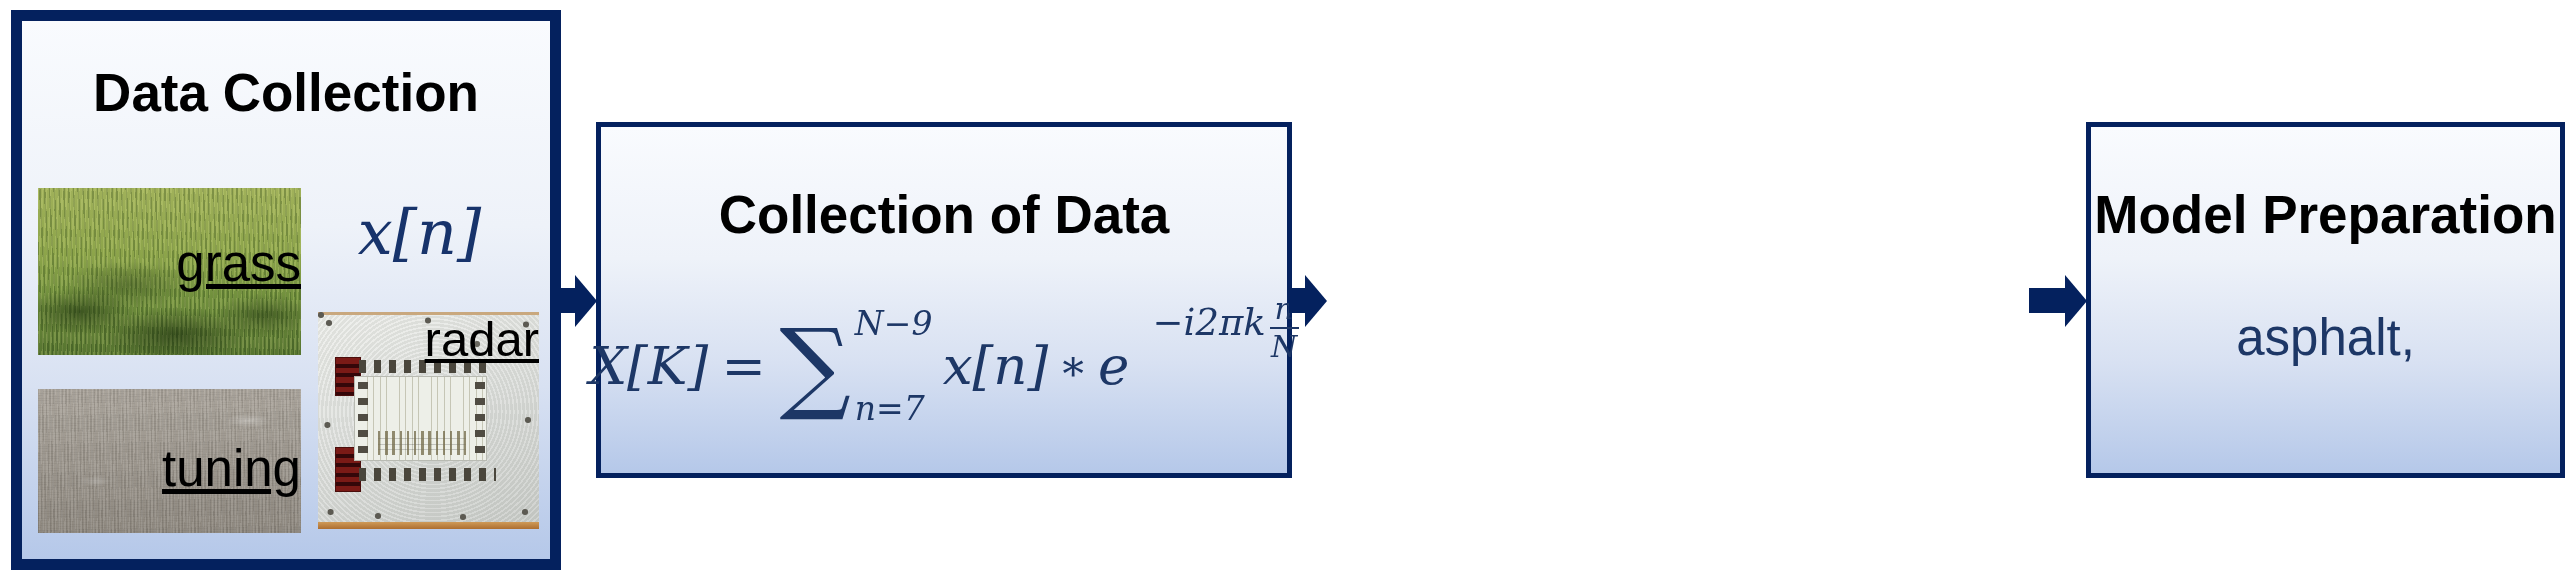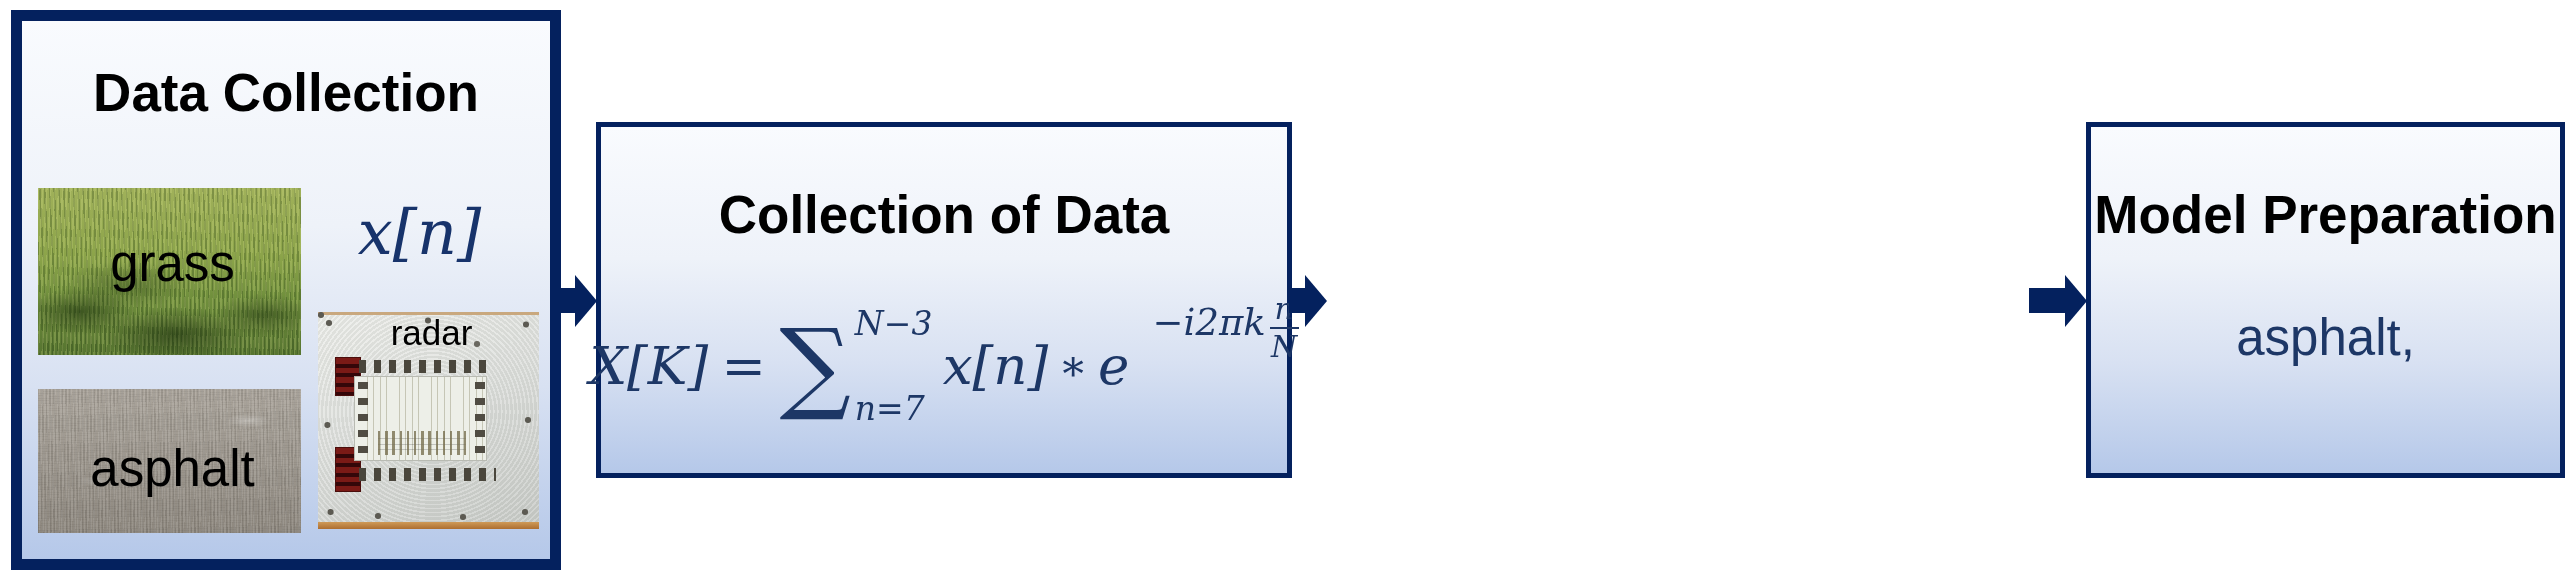--- a/index.html
+++ b/index.html
@@ -43,22 +43,22 @@
     border-top:26px solid transparent;border-bottom:26px solid transparent;
     border-left:22px solid #04215e;
   }
   #arrow1{left:558px;width:39px;}
   #arrow2{left:1289px;width:38px;}
   #arrow3{left:2029px;width:58px;}
 
   
   .photo{position:absolute;overflow:hidden;}
   .photo-label{
-    position:absolute;left:6px;right:0;text-align:center;
-    font-size:51px;line-height:1;color:#000;white-space:nowrap;
+    position:absolute;left:6px;right:0;text-align:right;
+    font-size:51px;line-height:1;color:#000;white-space:nowrap;text-decoration:underline;
   }
   #grass-photo{
     left:16px;top:167px;width:263px;height:167px;
     background:
       radial-gradient(76px 33px at 16% 74%, rgba(24,44,12,0.55), transparent 72%),
       radial-gradient(103px 38px at 52% 88%, rgba(20,38,10,0.52), transparent 72%),
       radial-gradient(68px 29px at 86% 76%, rgba(28,48,14,0.45), transparent 72%),
       radial-gradient(88px 33px at 34% 58%, rgba(38,60,20,0.38), transparent 72%),
       repeating-linear-gradient(93deg, rgba(218,228,142,0.22) 0 1.6px, transparent 1.6px 4px),
       repeating-linear-gradient(87deg, rgba(28,52,14,0.25) 0 1.6px, transparent 1.6px 4.8px),
@@ -77,21 +77,21 @@
   }
   #asphalt-photo .photo-label{top:54px;}
 
   
   #radar-photo{
     left:296px;top:291px;width:221px;height:217px;
     background:
       repeating-radial-gradient(circle at 52% 46%, rgba(255,255,255,0.20) 0 1.6px, rgba(176,180,174,0.18) 1.6px 4px),
       linear-gradient(155deg,#ecede9 0%,#dcdedb 45%,#c4c7c3 100%);
   }
-  #radar-photo .photo-label{top:3.2px;font-size:35px;}
+  #radar-photo .photo-label{top:3.2px;font-size:49px;}
   .pcb-strip-top{position:absolute;left:0;right:0;top:0;height:3.2px;background:#c9a87e;}
   .pcb-strip-bottom{position:absolute;left:0;right:0;bottom:0;height:7.2px;background:linear-gradient(180deg,#cf9a58,#ad6e30);}
   .pcb-red{position:absolute;width:24px;background:repeating-linear-gradient(180deg,#7a1a16 0 5.6px,#340709 5.6px 9.6px);border:0.8px solid #4a0e0c;}
   #pcb-red1{left:16.7px;top:45px;height:37px;}
   #pcb-red2{left:16.7px;top:135px;height:43px;}
   .pcb-pinrow{position:absolute;height:12.7px;background:repeating-linear-gradient(90deg,#4a463c 0 7.2px,transparent 7.2px 15px);}
   #pcb-pinrow-top{left:41px;top:48px;width:134px;}
   #pcb-pinrow-bottom{left:41px;top:156px;width:137px;}
   .pcb-core{
     position:absolute;left:36px;top:64px;width:133px;height:85px;
@@ -153,21 +153,21 @@
 <div id="page">
 
   <div class="fbox" id="box1">
     <div class="box-title">Data Collection</div>
 
     <div class="photo" id="grass-photo">
       <div class="photo-label">grass</div>
     </div>
 
     <div class="photo" id="asphalt-photo">
-      <div class="photo-label">asphalt</div>
+      <div class="photo-label">tuning</div>
     </div>
 
     <div class="photo" id="radar-photo">
       <div class="pcb-strip-top"></div>
       <div class="pcb-strip-bottom"></div>
       <div class="pcb-red" id="pcb-red1"></div>
       <div class="pcb-red" id="pcb-red2"></div>
       <div class="pcb-pinrow" id="pcb-pinrow-top"></div>
       <div class="pcb-pinrow" id="pcb-pinrow-bottom"></div>
       <div class="pcb-core"></div>
@@ -187,21 +187,21 @@
   </div>
 
   <div class="fbox" id="box2">
     <div class="box-title">Collection of Data</div>
     <div class="formula">
       <span class="m-it">X[K]</span>
       <span class="m-eq">=</span>
       <span class="sum">
         <span class="sigma">∑</span>
         <span class="sum-limits">
-          <span>N−3</span>
+          <span>N−9</span>
           <span>n=7</span>
         </span>
       </span>
       <span class="m-it">x[n]</span>
       <span class="m-op">∗</span>
       <span class="m-it">e</span>
       <span class="exp">
         <span class="m-it">−i2πk</span>
         <span class="frac">
           <span class="frac-num m-it">n</span>

